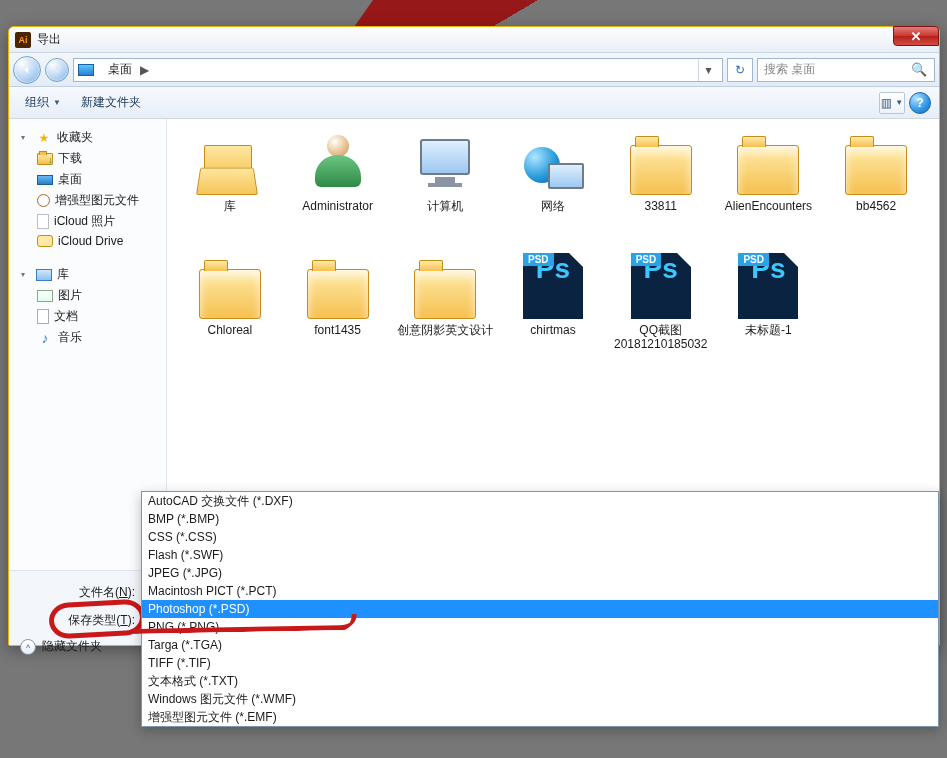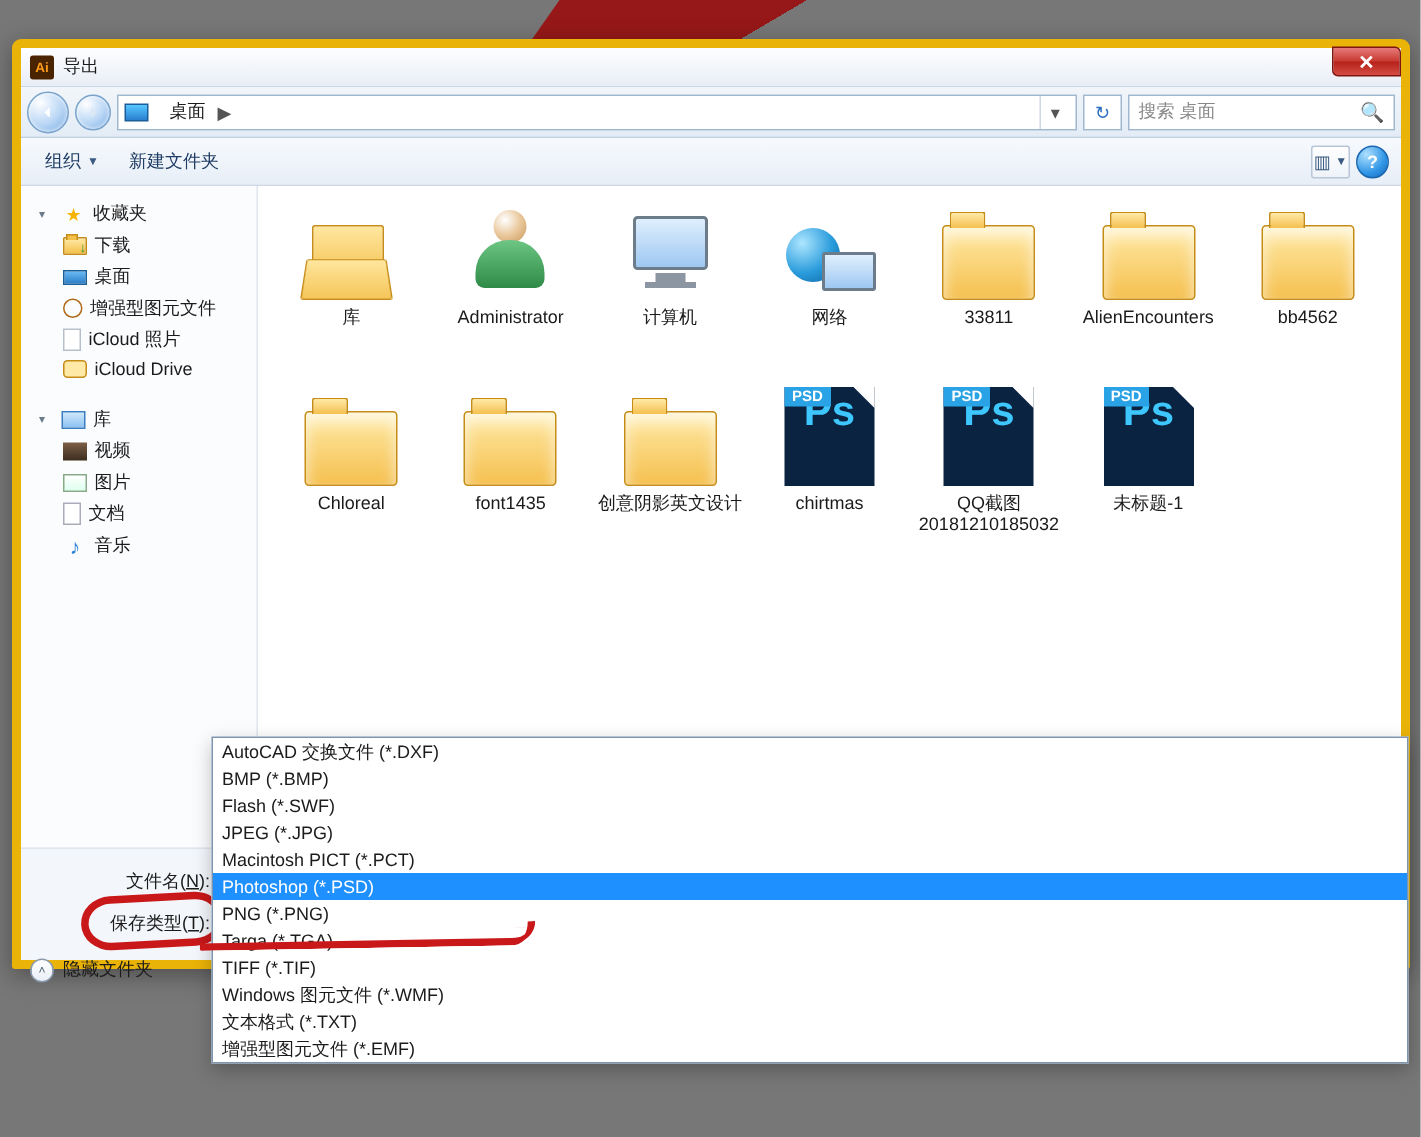--- a/index.html
+++ b/index.html
@@ -17,21 +17,21 @@
     background: linear-gradient(135deg, #9a0d0d 0 50%, transparent 50%);
     transform: skewX(-35deg);
     opacity:.9;
   }
   .dialog {
     position: absolute;
     left: 8px; top: 26px;
     width: 932px;
     height: 620px;
     background: #fff;
-    border: 6px solid #eab308;
+    border: 1px solid #eab308;
     border-radius: 6px 6px 2px 2px;
     box-shadow: 0 4px 16px rgba(0,0,0,.35);
     display:flex; flex-direction:column;
     overflow:visible;
   }
   
   .titlebar {
     height: 26px;
     background: linear-gradient(#fefeff,#e9eef6);
     border-bottom: 1px solid #c9d6e8;
@@ -329,24 +329,20 @@
           </div>
       </div>
       <div class="tree-group">
         <div class="tree-node">
           <span class="caret">▾</span>
           <span class="ico lib"></span>
           <span>库</span>
         </div>
         <div id="lib-items">
             <div class="tree-node nested">
-              <span class="ico vid"></span>
-              <span>视频</span>
-            </div>
-            <div class="tree-node nested">
               <span class="ico img"></span>
               <span>图片</span>
             </div>
             <div class="tree-node nested">
               <span class="ico doc"></span>
               <span>文档</span>
             </div>
             <div class="tree-node nested">
               <span class="ico mus">♪</span>
               <span>音乐</span>
@@ -479,29 +475,30 @@
       </div>
     </div>
     <div class="red-circle"></div>
   </div>
 
 </div>
 
 <div class="dropdown" id="dd">
     <div class="opt">AutoCAD 交换文件 (*.DXF)</div>
     <div class="opt">BMP (*.BMP)</div>
+    <div class="opt">CSS (*.CSS)</div>
     <div class="opt">Flash (*.SWF)</div>
     <div class="opt">JPEG (*.JPG)</div>
     <div class="opt">Macintosh PICT (*.PCT)</div>
     <div class="opt sel">Photoshop (*.PSD)</div>
     <div class="opt">PNG (*.PNG)</div>
     <div class="opt">Targa (*.TGA)</div>
     <div class="opt">TIFF (*.TIF)</div>
+    <div class="opt">文本格式 (*.TXT)</div>
     <div class="opt">Windows 图元文件 (*.WMF)</div>
-    <div class="opt">文本格式 (*.TXT)</div>
     <div class="opt">增强型图元文件 (*.EMF)</div>
   </div>
 <div class="red-under"></div>
 
 <div class="hide-row">
   <span class="hide-btn">˄</span>
   <span>隐藏文件夹</span>
 </div>
 
 </body></html>

